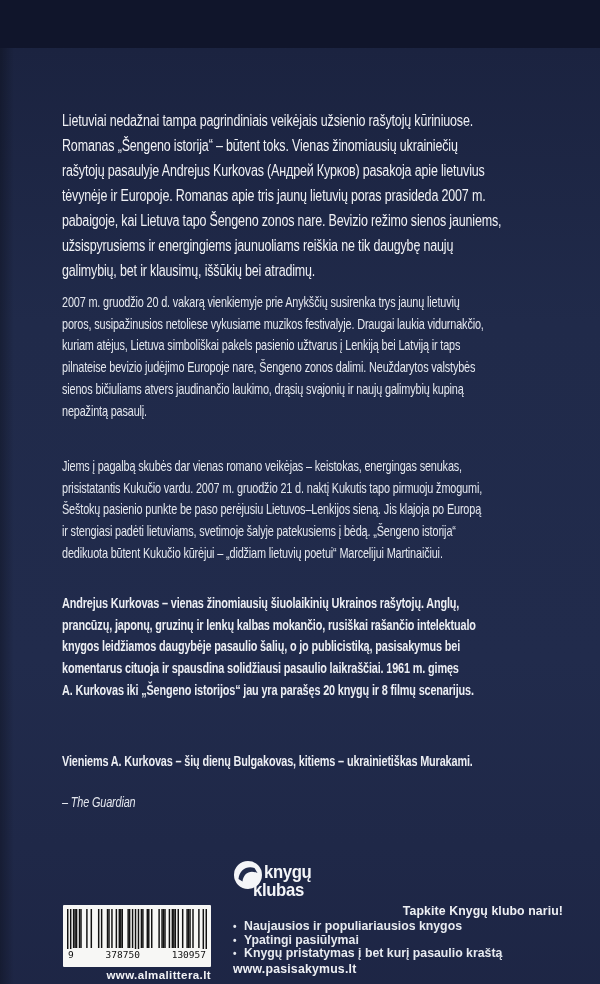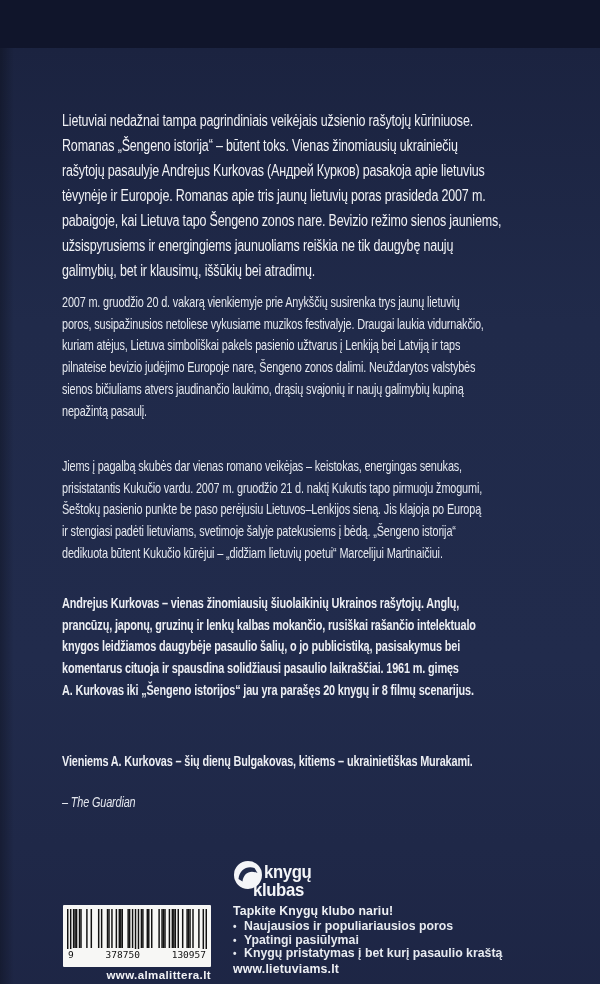--- a/index.html
+++ b/index.html
@@ -37,21 +37,21 @@
   .logo{position:absolute;left:233px;top:810px;width:140px;height:50px;}
   .logo .mark{position:absolute;left:0;top:2px;width:30px;height:30px;}
   .logo .l1,.logo .l2{
     position:absolute;font-weight:bold;font-size:19px;letter-spacing:-0.4px;
     transform:scaleX(0.88);transform-origin:0 0;color:#f4f5f8;line-height:19px;
   }
   .logo .l1{left:31px;top:4px;}
   .logo .l2{left:20px;top:22px;}
 
   .membership{position:absolute;left:233px;top:856px;width:330px;font-size:12.3px;color:#eef0f4;}
-  .membership .m-head{font-weight:bold;line-height:14px;margin-bottom:2px;letter-spacing:0.1px;}
+  .membership .m-head{font-weight:bold;line-height:14px;margin-bottom:2px;letter-spacing:0.1px;text-align:right;}
   .membership .m-row{display:flex;align-items:baseline;line-height:13.5px;font-weight:600;color:#e7eaf0;}
   .membership .dot{width:11px;font-size:10px;flex:0 0 auto;}
   .membership .m-site{font-weight:bold;line-height:14px;margin-top:1px;letter-spacing:0.2px;}
 
   .barcode-box{
     position:absolute;left:63px;top:857px;width:148px;height:62px;
     background:#f7f7f5;border-radius:1px;
     display:flex;flex-direction:column;align-items:center;padding-top:4px;box-sizing:border-box;
   }
   .barcode-digits{
@@ -110,31 +110,31 @@
       </svg>
     </span>
     <span class="l1">knygų</span>
     <span class="l2">klubas</span>
   </div>
 
   <div class="membership">
     <div class="m-head">Tapkite Knygų klubo nariu!</div>
     <div class="m-row">
       <span class="dot">•</span>
-      <span>Naujausios ir populiariausios poros</span>
+      <span>Naujausios ir populiariausios knygos</span>
     </div>
     <div class="m-row">
       <span class="dot">•</span>
       <span>Ypatingi pasiūlymai</span>
     </div>
     <div class="m-row">
       <span class="dot">•</span>
       <span>Knygų pristatymas į bet kurį pasaulio kraštą</span>
     </div>
-    <div class="m-site">www.lietuviams.lt</div>
+    <div class="m-site">www.pasisakymus.lt</div>
   </div>
 
   <div class="barcode-box">
     <svg width="140" height="46" aria-hidden="true">
         <rect x="0.00" y="0" width="1.47" height="45" fill="#121212"></rect>
         <rect x="2.95" y="0" width="1.47" height="45" fill="#121212"></rect>
         <rect x="5.89" y="0" width="1.47" height="39" fill="#121212"></rect>
         <rect x="7.37" y="0" width="1.47" height="39" fill="#121212"></rect>
         <rect x="8.84" y="0" width="1.47" height="39" fill="#121212"></rect>
         <rect x="11.79" y="0" width="1.47" height="39" fill="#121212"></rect>

